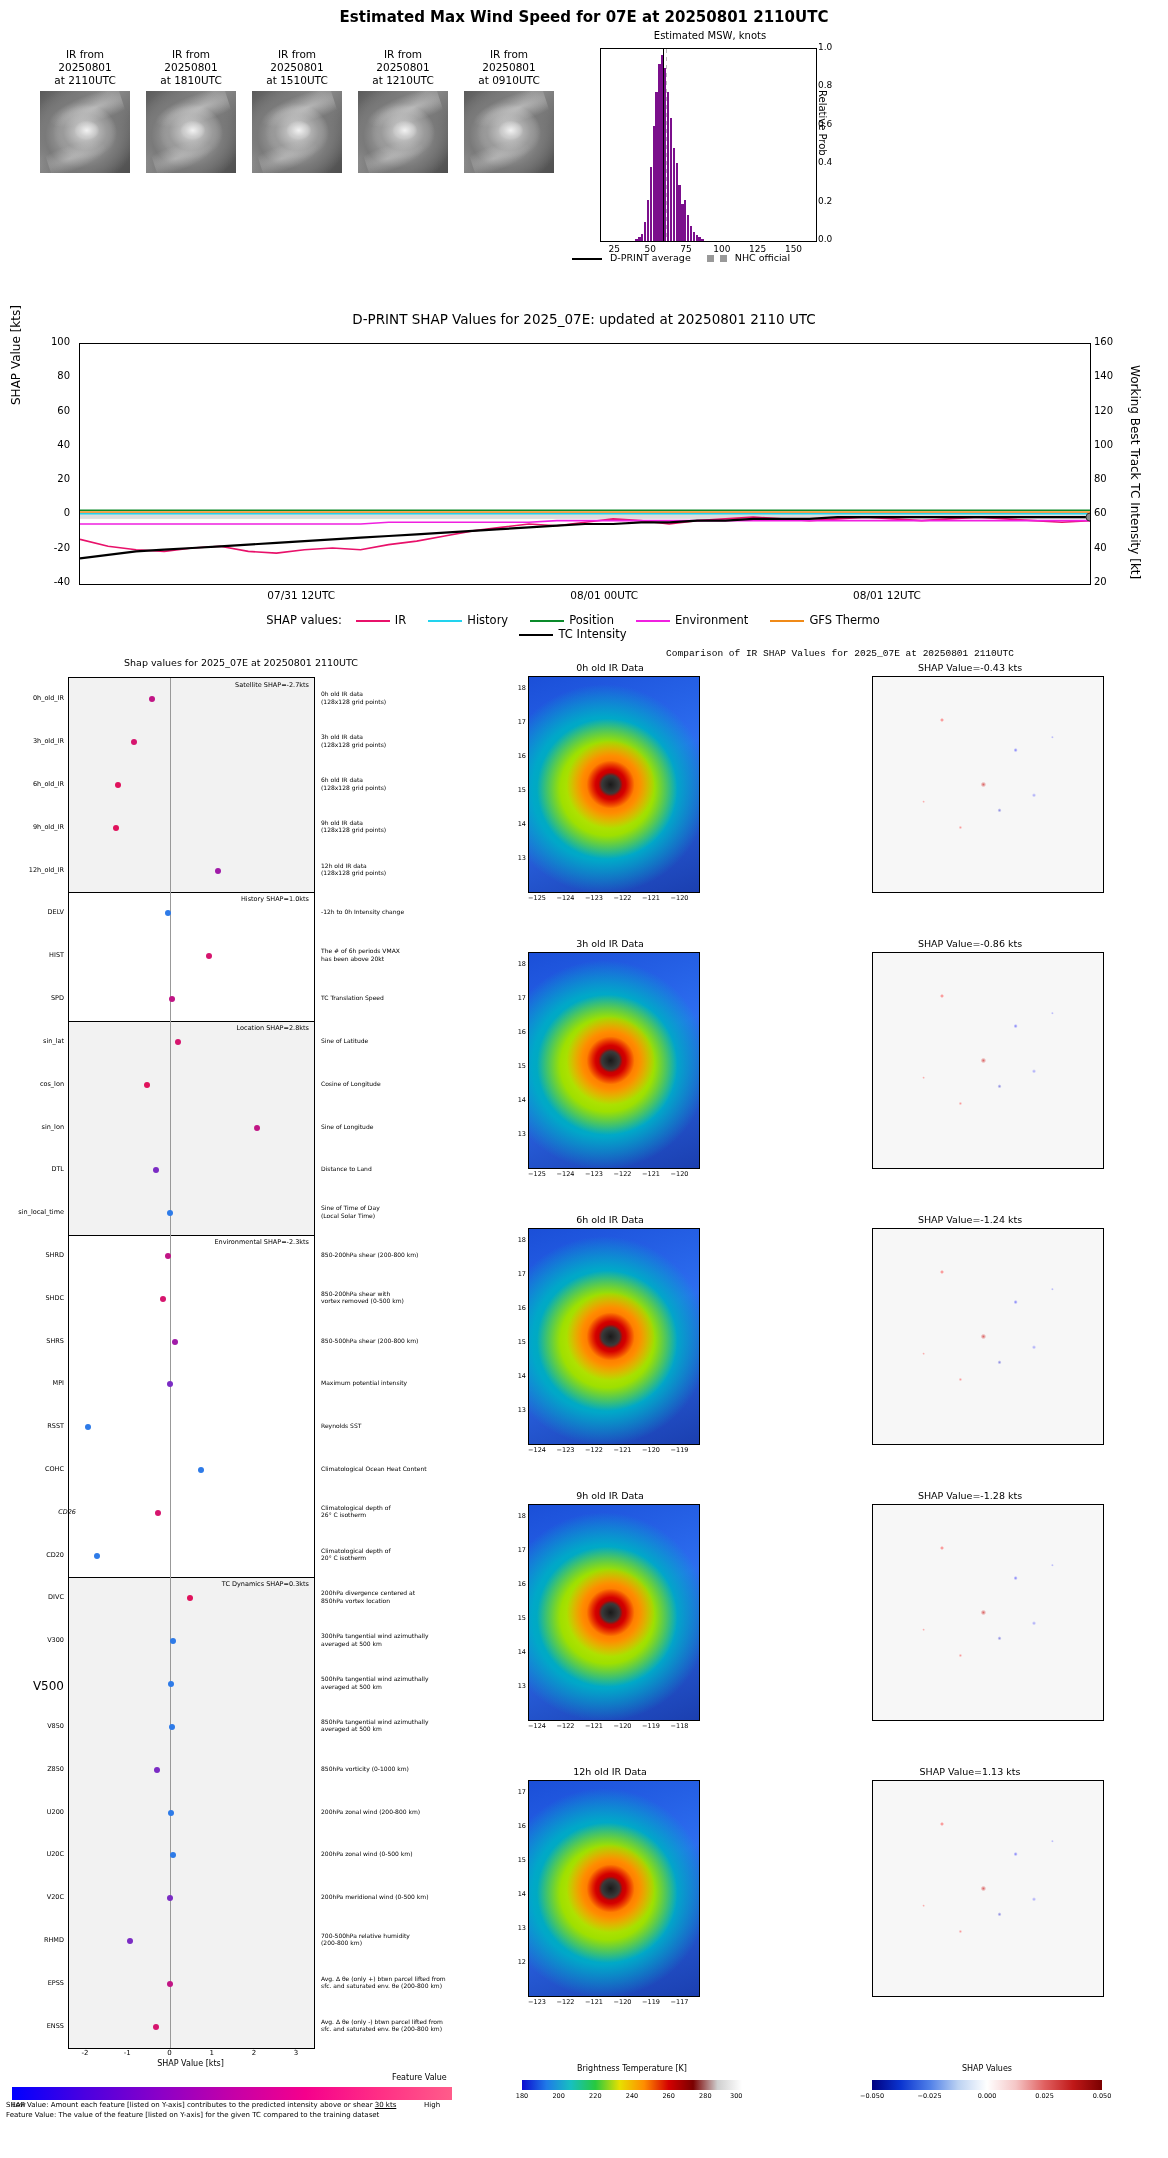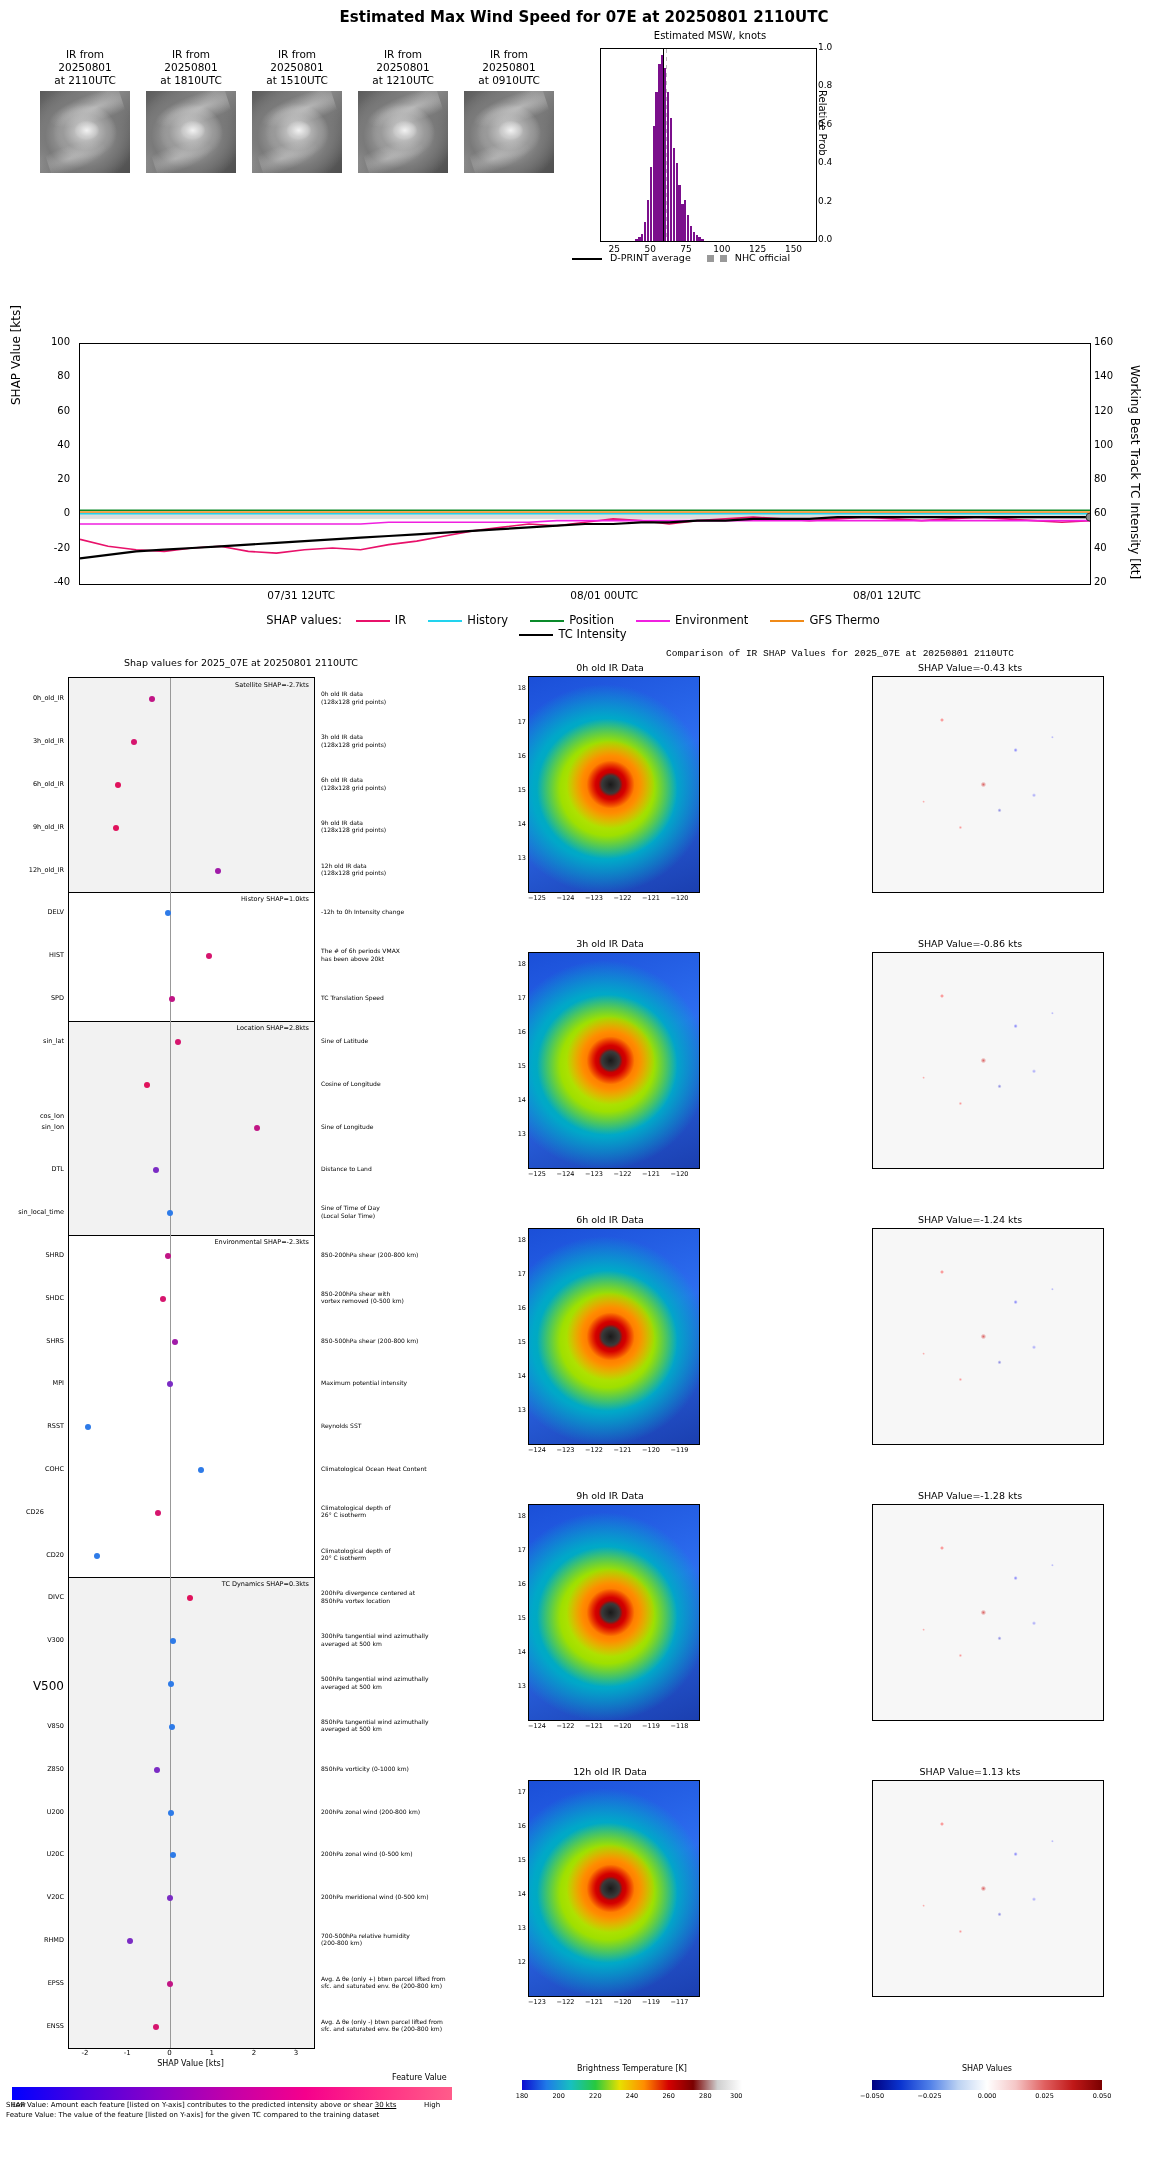--- a/index.html
+++ b/index.html
@@ -170,20 +170,21 @@
     <span style="display:inline-block;width:30px;border-top:2px solid #000;vertical-align:middle;"></span>
     <span style="margin-left:5px;">D-PRINT average</span>
     <span style="display:inline-block;width:10px;"></span>
     <span style="display:inline-block;width:7px;height:7px;background:#999;vertical-align:middle;"></span>
     <span style="display:inline-block;width:7px;height:7px;background:#999;vertical-align:middle;margin-left:3px;"></span>
     <span style="margin-left:5px;">NHC official</span>
   </div>
 </div>
 
 <div class="abs" id="ts-panel">
+  <div class="abs ctr" style="left:0;top:6px;width:1140px;font-size:13.5px;">D-PRINT SHAP Values for 2025_07E: updated at 20250801 2110 UTC</div>
   <div id="ts-box">
     <svg id="ts-svg" width="1010" height="240" style="position:absolute;left:0;top:0;">
         <rect x="0" y="168" width="1010" height="6.857142857142861" fill="#dddddd"></rect>
         <path d="M0.0,195.4 L28.1,202.3 L56.1,205.7 L84.2,207.4 L112.2,204.0 L140.3,202.3 L168.3,207.4 L196.4,209.1 L224.4,205.7 L252.5,204.0 L280.6,205.7 L308.6,200.6 L336.7,197.1 L364.7,192.0 L392.8,186.9 L420.8,183.4 L448.9,180.0 L476.9,181.7 L505.0,178.3 L533.1,174.9 L561.1,176.6 L589.2,180.0 L617.2,176.6 L645.3,174.9 L673.3,173.1 L701.4,174.9 L729.4,176.6 L757.5,174.9 L785.6,173.1 L813.6,174.9 L841.7,176.6 L869.7,174.9 L897.8,173.1 L925.8,174.9 L953.9,176.6 L981.9,178.3 L1010.0,176.6 " fill="none" stroke="#E8116A" stroke-width="1.6"></path>
         <path d="M0.0,169.7 L28.1,169.7 L56.1,169.7 L84.2,169.7 L112.2,169.7 L140.3,169.7 L168.3,169.7 L196.4,169.7 L224.4,169.7 L252.5,169.7 L280.6,169.7 L308.6,169.7 L336.7,169.7 L364.7,169.7 L392.8,169.7 L420.8,169.7 L448.9,169.7 L476.9,169.7 L505.0,169.7 L533.1,169.7 L561.1,169.7 L589.2,169.7 L617.2,169.7 L645.3,169.7 L673.3,169.7 L701.4,169.7 L729.4,169.7 L757.5,169.7 L785.6,169.7 L813.6,169.7 L841.7,169.7 L869.7,169.7 L897.8,169.7 L925.8,169.7 L953.9,169.7 L981.9,169.7 L1010.0,169.7 " fill="none" stroke="#22D3EE" stroke-width="1.6"></path>
         <path d="M0.0,166.3 L28.1,166.3 L56.1,166.3 L84.2,166.3 L112.2,166.3 L140.3,166.3 L168.3,166.3 L196.4,166.3 L224.4,166.3 L252.5,166.3 L280.6,166.3 L308.6,166.3 L336.7,166.3 L364.7,166.3 L392.8,166.3 L420.8,166.3 L448.9,166.3 L476.9,166.3 L505.0,166.3 L533.1,166.3 L561.1,166.3 L589.2,166.3 L617.2,166.3 L645.3,166.3 L673.3,166.3 L701.4,166.3 L729.4,166.3 L757.5,166.3 L785.6,166.3 L813.6,166.3 L841.7,166.3 L869.7,166.3 L897.8,166.3 L925.8,166.3 L953.9,166.3 L981.9,166.3 L1010.0,166.3 " fill="none" stroke="#0A8A2A" stroke-width="1.6"></path>
         <path d="M0.0,180.0 L28.1,180.0 L56.1,180.0 L84.2,180.0 L112.2,180.0 L140.3,180.0 L168.3,180.0 L196.4,180.0 L224.4,180.0 L252.5,180.0 L280.6,180.0 L308.6,178.3 L336.7,178.3 L364.7,178.3 L392.8,178.3 L420.8,178.3 L448.9,178.3 L476.9,176.6 L505.0,176.6 L533.1,176.6 L561.1,176.6 L589.2,176.6 L617.2,176.6 L645.3,176.6 L673.3,176.6 L701.4,176.6 L729.4,176.6 L757.5,176.6 L785.6,176.6 L813.6,176.6 L841.7,176.6 L869.7,176.6 L897.8,176.6 L925.8,176.6 L953.9,176.6 L981.9,176.6 L1010.0,176.6 " fill="none" stroke="#F020E0" stroke-width="1.6"></path>
         <path d="M0.0,168.0 L28.1,168.0 L56.1,168.0 L84.2,168.0 L112.2,168.0 L140.3,168.0 L168.3,168.0 L196.4,168.0 L224.4,168.0 L252.5,168.0 L280.6,168.0 L308.6,168.0 L336.7,168.0 L364.7,168.0 L392.8,168.0 L420.8,168.0 L448.9,168.0 L476.9,168.0 L505.0,168.0 L533.1,168.0 L561.1,168.0 L589.2,168.0 L617.2,168.0 L645.3,168.0 L673.3,168.0 L701.4,168.0 L729.4,168.0 L757.5,168.0 L785.6,168.0 L813.6,168.0 L841.7,168.0 L869.7,168.0 L897.8,168.0 L925.8,168.0 L953.9,168.0 L981.9,168.0 L1010.0,168.0 " fill="none" stroke="#F08A18" stroke-width="1.6"></path>
         <path d="M0.0,214.3 L28.1,210.9 L56.1,207.4 L84.2,205.7 L112.2,204.0 L140.3,202.3 L168.3,200.6 L196.4,198.9 L224.4,197.1 L252.5,195.4 L280.6,193.7 L308.6,192.0 L336.7,190.3 L364.7,188.6 L392.8,186.9 L420.8,185.1 L448.9,183.4 L476.9,181.7 L505.0,180.0 L533.1,180.0 L561.1,178.3 L589.2,178.3 L617.2,176.6 L645.3,176.6 L673.3,174.9 L701.4,174.9 L729.4,174.9 L757.5,173.1 L785.6,173.1 L813.6,173.1 L841.7,173.1 L869.7,173.1 L897.8,173.1 L925.8,173.1 L953.9,173.1 L981.9,173.1 L1010.0,173.1 " fill="none" stroke="#000000" stroke-width="2.2"></path>
         <circle cx="1010.0" cy="173.1" r="4" fill="#888" stroke="#333"></circle>
@@ -277,41 +278,41 @@
       <div class="abs" style="left: 0px; top: 210.656px; width: 58px; text-align: right; font-size: 6.5px;">12h_old_IR</div>
       <div class="abs" style="left: 315px; top: 206.656px; width: 155px; font-size: 6px; line-height: 7.5px;">12h old IR data<br>(128x128 grid points)</div>
       <div class="abs" style="left: 0px; top: 253.469px; width: 58px; text-align: right; font-size: 6.5px;">DELV</div>
       <div class="abs" style="left: 315px; top: 253.469px; width: 155px; font-size: 6px; line-height: 7.5px;">-12h to 0h Intensity change</div>
       <div class="abs" style="left: 0px; top: 296.281px; width: 58px; text-align: right; font-size: 6.5px;">HIST</div>
       <div class="abs" style="left: 315px; top: 292.281px; width: 155px; font-size: 6px; line-height: 7.5px;">The # of 6h periods VMAX<br>has been above 20kt</div>
       <div class="abs" style="left: 0px; top: 339.094px; width: 58px; text-align: right; font-size: 6.5px;">SPD</div>
       <div class="abs" style="left: 315px; top: 339.094px; width: 155px; font-size: 6px; line-height: 7.5px;">TC Translation Speed</div>
       <div class="abs" style="left: 0px; top: 381.906px; width: 58px; text-align: right; font-size: 6.5px;">sin_lat</div>
       <div class="abs" style="left: 315px; top: 381.906px; width: 155px; font-size: 6px; line-height: 7.5px;">Sine of Latitude</div>
-      <div class="abs" style="left: 0px; top: 424.719px; width: 58px; text-align: right; font-size: 6.5px; margin-top: 32px;">cos_lon</div>
+      <div class="abs" style="left: 0px; top: 424.719px; width: 58px; text-align: right; font-size: 6.5px;">cos_lon</div>
       <div class="abs" style="left: 315px; top: 424.719px; width: 155px; font-size: 6px; line-height: 7.5px;">Cosine of Longitude</div>
       <div class="abs" style="left: 0px; top: 467.531px; width: 58px; text-align: right; font-size: 6.5px;">sin_lon</div>
       <div class="abs" style="left: 315px; top: 467.531px; width: 155px; font-size: 6px; line-height: 7.5px;">Sine of Longitude</div>
       <div class="abs" style="left: 0px; top: 510.344px; width: 58px; text-align: right; font-size: 6.5px;">DTL</div>
       <div class="abs" style="left: 315px; top: 510.344px; width: 155px; font-size: 6px; line-height: 7.5px;">Distance to Land</div>
       <div class="abs" style="left: 0px; top: 553.156px; width: 58px; text-align: right; font-size: 6.5px;">sin_local_time</div>
       <div class="abs" style="left: 315px; top: 549.156px; width: 155px; font-size: 6px; line-height: 7.5px;">Sine of Time of Day<br>(Local Solar Time)</div>
       <div class="abs" style="left: 0px; top: 595.969px; width: 58px; text-align: right; font-size: 6.5px;">SHRD</div>
       <div class="abs" style="left: 315px; top: 595.969px; width: 155px; font-size: 6px; line-height: 7.5px;">850-200hPa shear (200-800 km)</div>
       <div class="abs" style="left: 0px; top: 638.781px; width: 58px; text-align: right; font-size: 6.5px;">SHDC</div>
       <div class="abs" style="left: 315px; top: 634.781px; width: 155px; font-size: 6px; line-height: 7.5px;">850-200hPa shear with<br>vortex removed (0-500 km)</div>
       <div class="abs" style="left: 0px; top: 681.594px; width: 58px; text-align: right; font-size: 6.5px;">SHRS</div>
       <div class="abs" style="left: 315px; top: 681.594px; width: 155px; font-size: 6px; line-height: 7.5px;">850-500hPa shear (200-800 km)</div>
       <div class="abs" style="left: 0px; top: 724.406px; width: 58px; text-align: right; font-size: 6.5px;">MPI</div>
       <div class="abs" style="left: 315px; top: 724.406px; width: 155px; font-size: 6px; line-height: 7.5px;">Maximum potential intensity</div>
       <div class="abs" style="left: 0px; top: 767.219px; width: 58px; text-align: right; font-size: 6.5px;">RSST</div>
       <div class="abs" style="left: 315px; top: 767.219px; width: 155px; font-size: 6px; line-height: 7.5px;">Reynolds SST</div>
       <div class="abs" style="left: 0px; top: 810.031px; width: 58px; text-align: right; font-size: 6.5px;">COHC</div>
       <div class="abs" style="left: 315px; top: 810.031px; width: 155px; font-size: 6px; line-height: 7.5px;">Climatological Ocean Heat Content</div>
-      <div class="abs" style="left: 0px; top: 852.844px; width: 58px; text-align: center; font-size: 6.5px;">CD26</div>
+      <div class="abs" style="left: 12px; top: 852.844px; width: 58px; text-align: right; font-size: 6.5px; font-style: italic;">CD26</div>
       <div class="abs" style="left: 315px; top: 848.844px; width: 155px; font-size: 6px; line-height: 7.5px;">Climatological depth of<br>26° C isotherm</div>
       <div class="abs" style="left: 0px; top: 895.656px; width: 58px; text-align: right; font-size: 6.5px;">CD20</div>
       <div class="abs" style="left: 315px; top: 891.656px; width: 155px; font-size: 6px; line-height: 7.5px;">Climatological depth of<br>20° C isotherm</div>
       <div class="abs" style="left: 0px; top: 938.469px; width: 58px; text-align: right; font-size: 6.5px;">DIVC</div>
       <div class="abs" style="left: 315px; top: 934.469px; width: 155px; font-size: 6px; line-height: 7.5px;">200hPa divergence centered at<br>850hPa vortex location</div>
       <div class="abs" style="left: 0px; top: 981.281px; width: 58px; text-align: right; font-size: 6.5px;">V300</div>
       <div class="abs" style="left: 315px; top: 977.281px; width: 155px; font-size: 6px; line-height: 7.5px;">300hPa tangential wind azimuthally<br>averaged at 500 km</div>
       <div class="abs" style="left: 0px; top: 1024.09px; width: 58px; text-align: right; font-size: 12px;">V500</div>
       <div class="abs" style="left: 315px; top: 1020.09px; width: 155px; font-size: 6px; line-height: 7.5px;">500hPa tangential wind azimuthally<br>averaged at 500 km</div>
       <div class="abs" style="left: 0px; top: 1066.91px; width: 58px; text-align: right; font-size: 6.5px;">V850</div>

